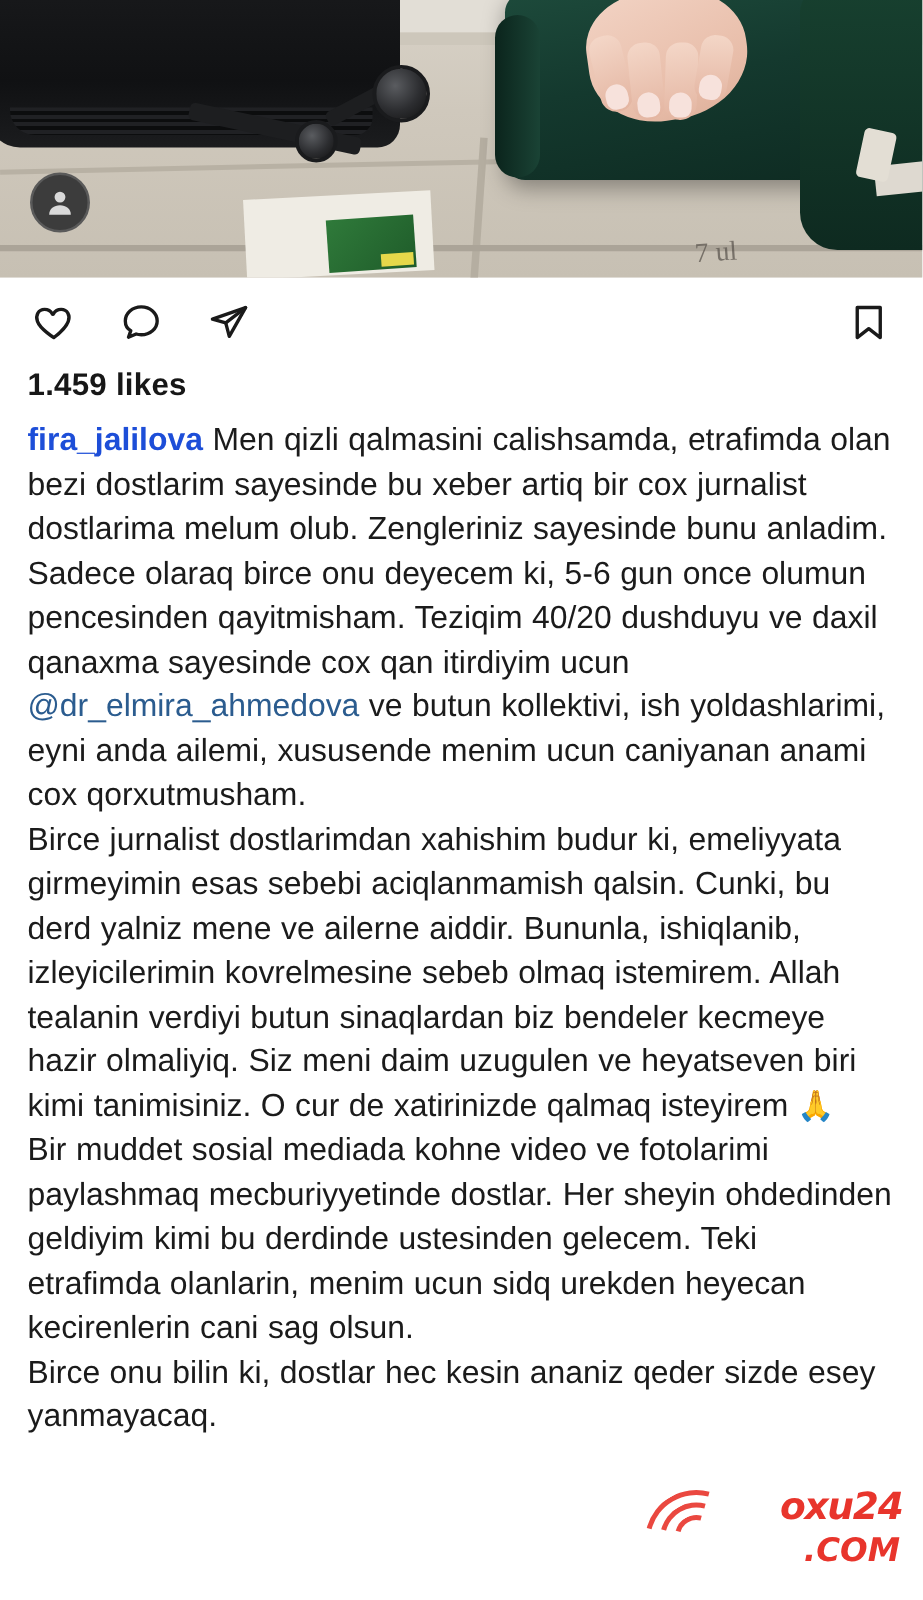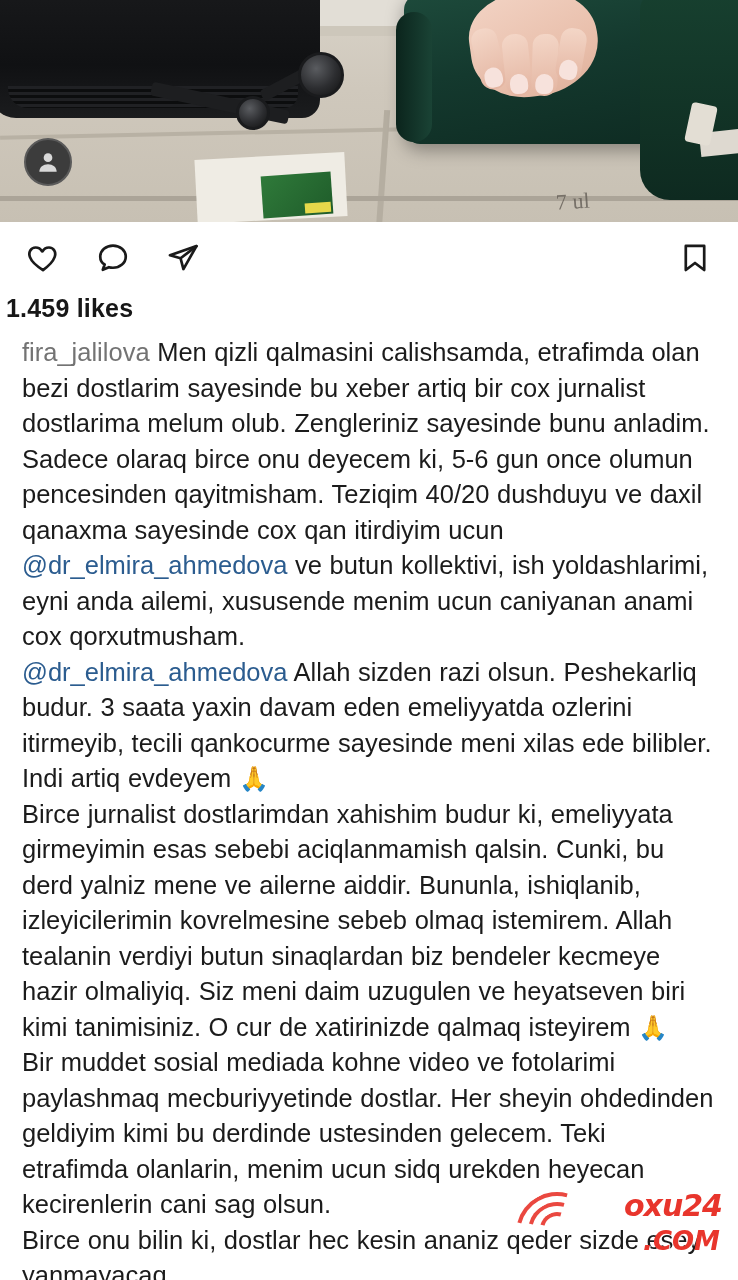--- a/index.html
+++ b/index.html
@@ -149,32 +149,32 @@
   }
   .actions .left { display:flex; align-items:center; gap:28px; }
   .actions .spacer { flex:1; }
   .icon-btn { width:42px; height:42px; display:flex; align-items:center; justify-content:center; }
   .icon-btn svg { width:34px; height:34px; }
   .stroke { fill:none; stroke:#1a1a1a; stroke-width:1.9; stroke-linecap:round; stroke-linejoin:round; }
 
   
   .likes {
     font-size:25px; font-weight:bold; color:#171717;
-    padding:0 22px 4px 6px; letter-spacing:.2px;
+    padding:0 22px 4px 22px; letter-spacing:.2px;
   }
   .caption {
     padding:8px 22px 0 22px;
     font-size:25.5px;
     line-height:35.5px;
     color:#1b1b1b;
     letter-spacing:0px;
     word-spacing:.5px;
   }
   .caption p { margin:0; }
-  .user { font-weight:normal; color:#737373;margin-top:38px; }
+  .user { font-weight:bold; color:#1d4ed8;margin-top:38px; }
   .mention { color:#2b5c8f; }
   .emoji { font-size:24px; }
 
   
   .watermark {
     position:absolute; right:12px; bottom:24px;
     width:220px; height:76px;
     pointer-events:none;
   }
   .wm-text {
@@ -284,21 +284,20 @@
       <svg viewBox="0 0 24 24">
         <path class="stroke" d="M5.5 3.5h13v17l-6.5-5-6.5 5z"></path>
       </svg>
     </div>
   </div>
 
   <div class="likes">1.459 likes</div>
 
   <div class="caption">
     <p><span class="user">fira_jalilova</span><span> Men qizli qalmasini calishsamda, etrafimda olan bezi dostlarim sayesinde bu xeber artiq bir cox jurnalist dostlarima melum olub. Zengleriniz sayesinde bunu anladim. Sadece olaraq birce onu deyecem ki, 5-6 gun once olumun pencesinden qayitmisham. Teziqim 40/20 dushduyu ve daxil qanaxma sayesinde cox qan itirdiyim ucun </span><span class="mention">@dr_elmira_ahmedova</span><span> ve butun kollektivi, ish yoldashlarimi, eyni anda ailemi, xususende menim ucun caniyanan anami cox qorxutmusham.</span></p>
-    <p><span class="mention">@dr_elmira_ahmedova</span><span> Allah sizden razi olsun. Peshekarliq budur. 3 saata yaxin davam eden emeliyyatda ozlerini itirmeyib, tecili qankocurme sayesinde meni xilas ede bilibler. Indi artiq evdeyem </span><span class="emoji">🙏</span></p>
     <p><span>Birce jurnalist dostlarimdan xahishim budur ki, emeliyyata girmeyimin esas sebebi aciqlanmamish qalsin. Cunki, bu derd yalniz mene ve ailerne aiddir. Bununla, ishiqlanib, izleyicilerimin kovrelmesine sebeb olmaq istemirem. Allah tealanin verdiyi butun sinaqlardan biz bendeler kecmeye hazir olmaliyiq. Siz meni daim uzugulen ve heyatseven biri kimi tanimisiniz. O cur de xatirinizde qalmaq isteyirem </span><span class="emoji">🙏</span></p>
     <p><span>Bir muddet sosial mediada kohne video ve fotolarimi paylashmaq mecburiyyetinde dostlar. Her sheyin ohdedinden geldiyim kimi bu derdinde ustesinden gelecem. Teki etrafimda olanlarin, menim ucun sidq urekden heyecan kecirenlerin cani sag olsun.</span></p>
     <p><span>Birce onu bilin ki, dostlar hec kesin ananiz qeder sizde esey yanmayacaq.</span></p>
   </div>
 
   <div class="watermark">
     <div class="wm-arcs">
       <span class="a1"></span>
         <span class="a2"></span>
         <span class="a3"></span>

